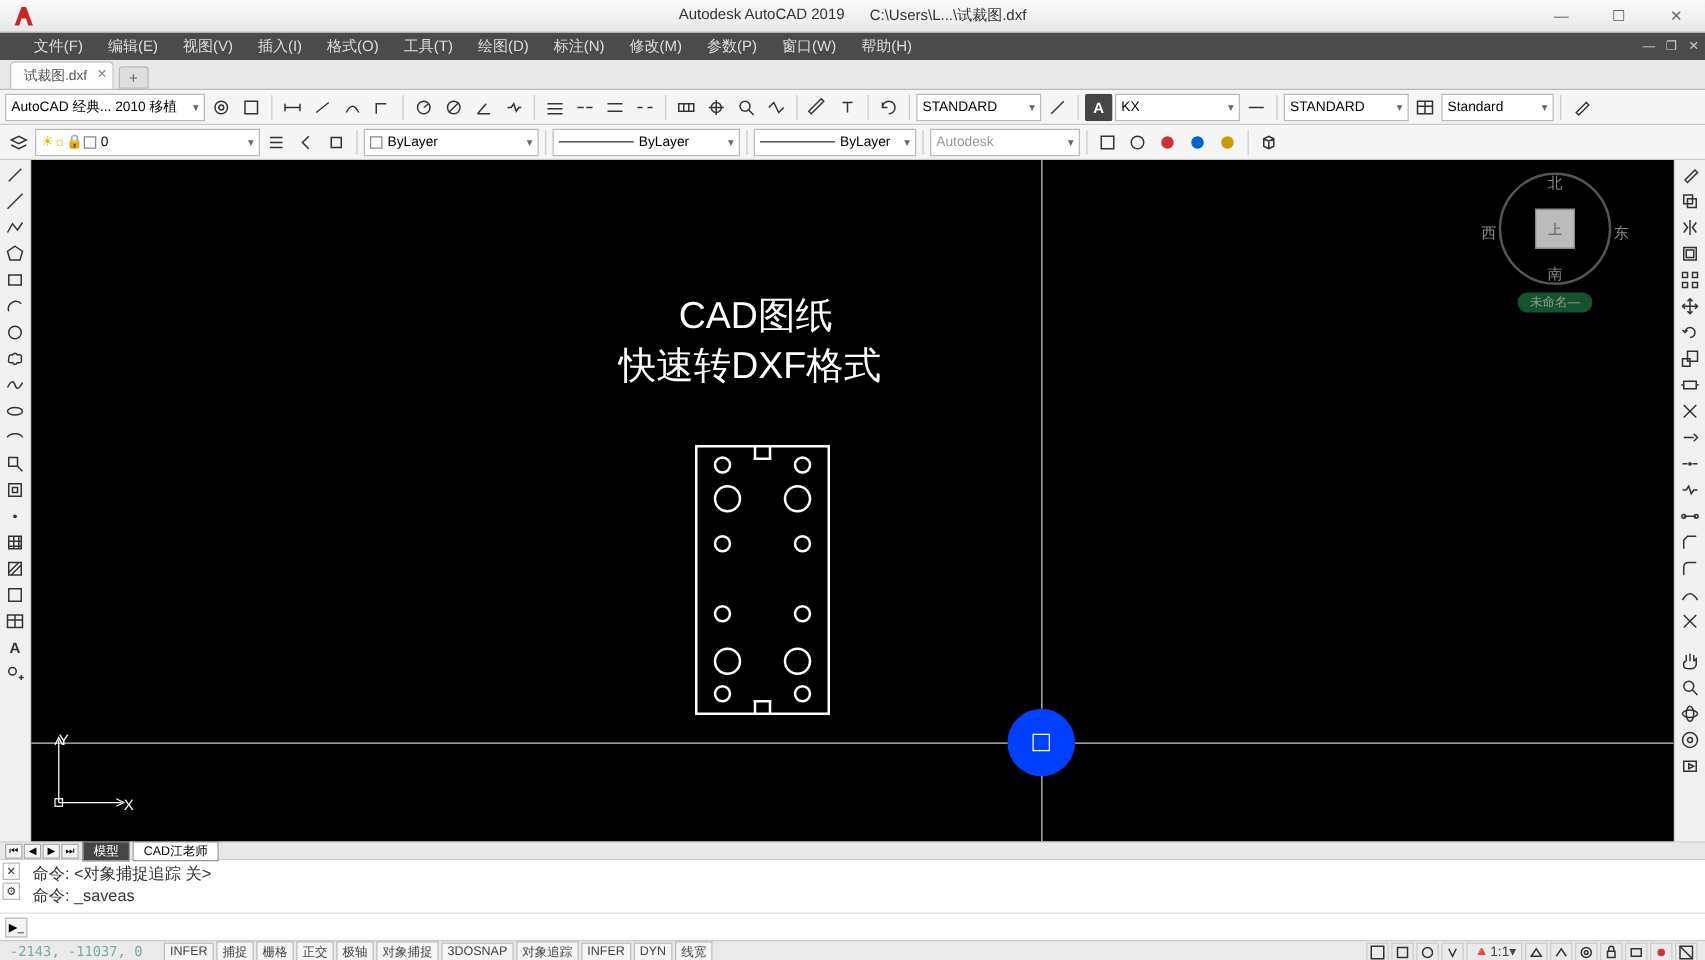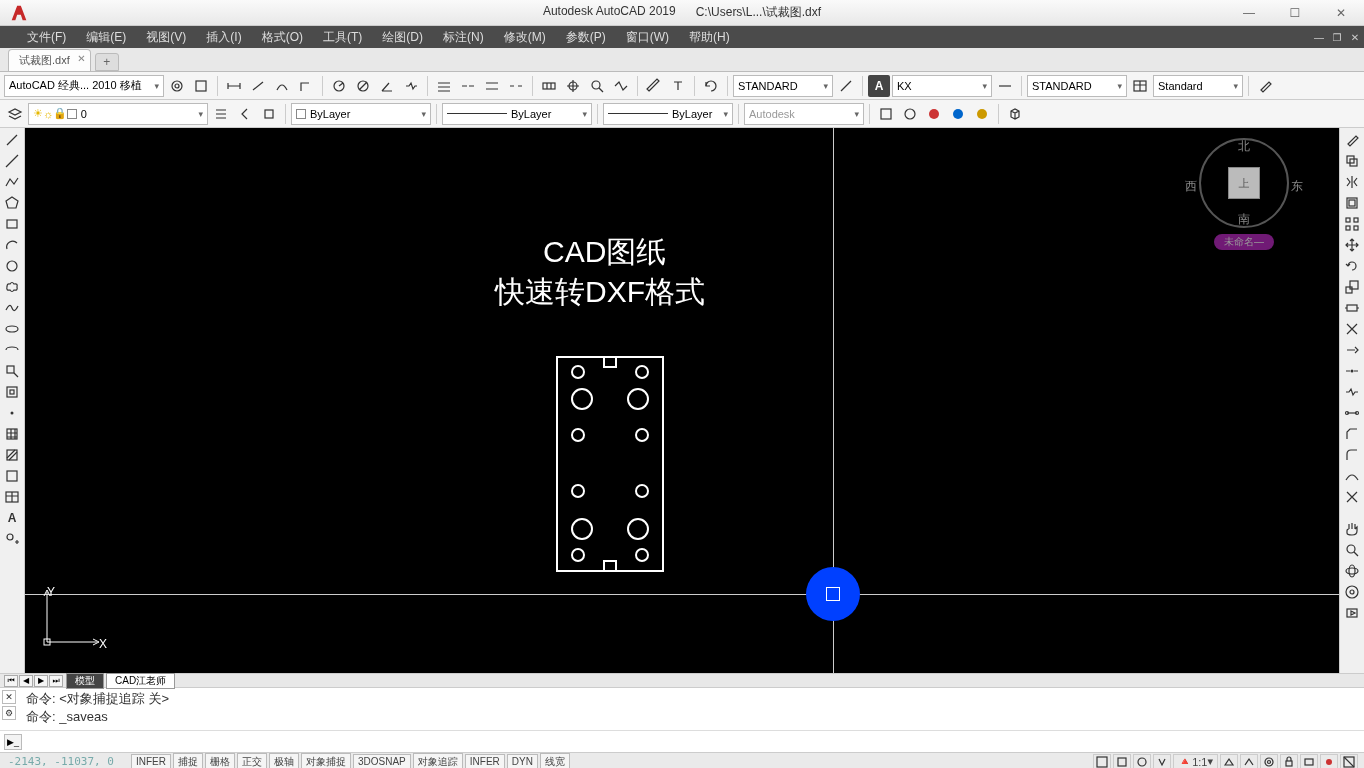--- a/index.html
+++ b/index.html
@@ -59,21 +59,21 @@
 .drawing-notch { position:absolute; background:#fff; }
 
 
 .viewcube { position:absolute; right:40px; top:10px; width:110px; height:120px; display:flex; flex-direction:column; align-items:center; color:#888; font-size:12px; }
 .vc-ring { width:90px; height:90px; border:2px solid #555; border-radius:50%; position:relative; display:flex; align-items:center; justify-content:center; }
 .vc-face { width:32px; height:32px; background:#bbb; border:1px solid #888; display:flex; align-items:center; justify-content:center; color:#555; font-size:11px; }
 .vc-n { position:absolute; top:-2px; }
 .vc-s { position:absolute; bottom:-2px; }
 .vc-e { position:absolute; right:-16px; top:38px; }
 .vc-w { position:absolute; left:-16px; top:38px; }
-.vc-label { margin-top:6px; background:#701a75; color:#999; padding:1px 10px; border-radius:8px; font-size:10px; }
+.vc-label { margin-top:6px; background:#14532d; color:#999; padding:1px 10px; border-radius:8px; font-size:10px; }
 
 
 .modeltabs { height:14px; background:#e8e8e8; display:flex; align-items:center; font-size:10px; border-top:1px solid #ccc; padding-left:4px; }
 .modeltabs .navbtn { width:14px; height:12px; display:flex; align-items:center; justify-content:center; border:1px solid #aaa; background:#f5f5f5; margin-right:1px; font-size:8px; cursor:pointer; }
 .modeltabs .mtab { background:#fff; border:1px solid #999; padding:0 8px; margin-left:2px; cursor:pointer; }
 .modeltabs .mtab.active { background:#444; color:#fff; }
 
 
 .cmdarea { height:65px; background:#fff; border-top:1px solid #ccc; display:flex; flex-direction:column; }
 .cmd-hist { flex:1; padding:2px 6px; font-family:SimSun,monospace; font-size:13px; color:#333; overflow:hidden; position:relative; }

